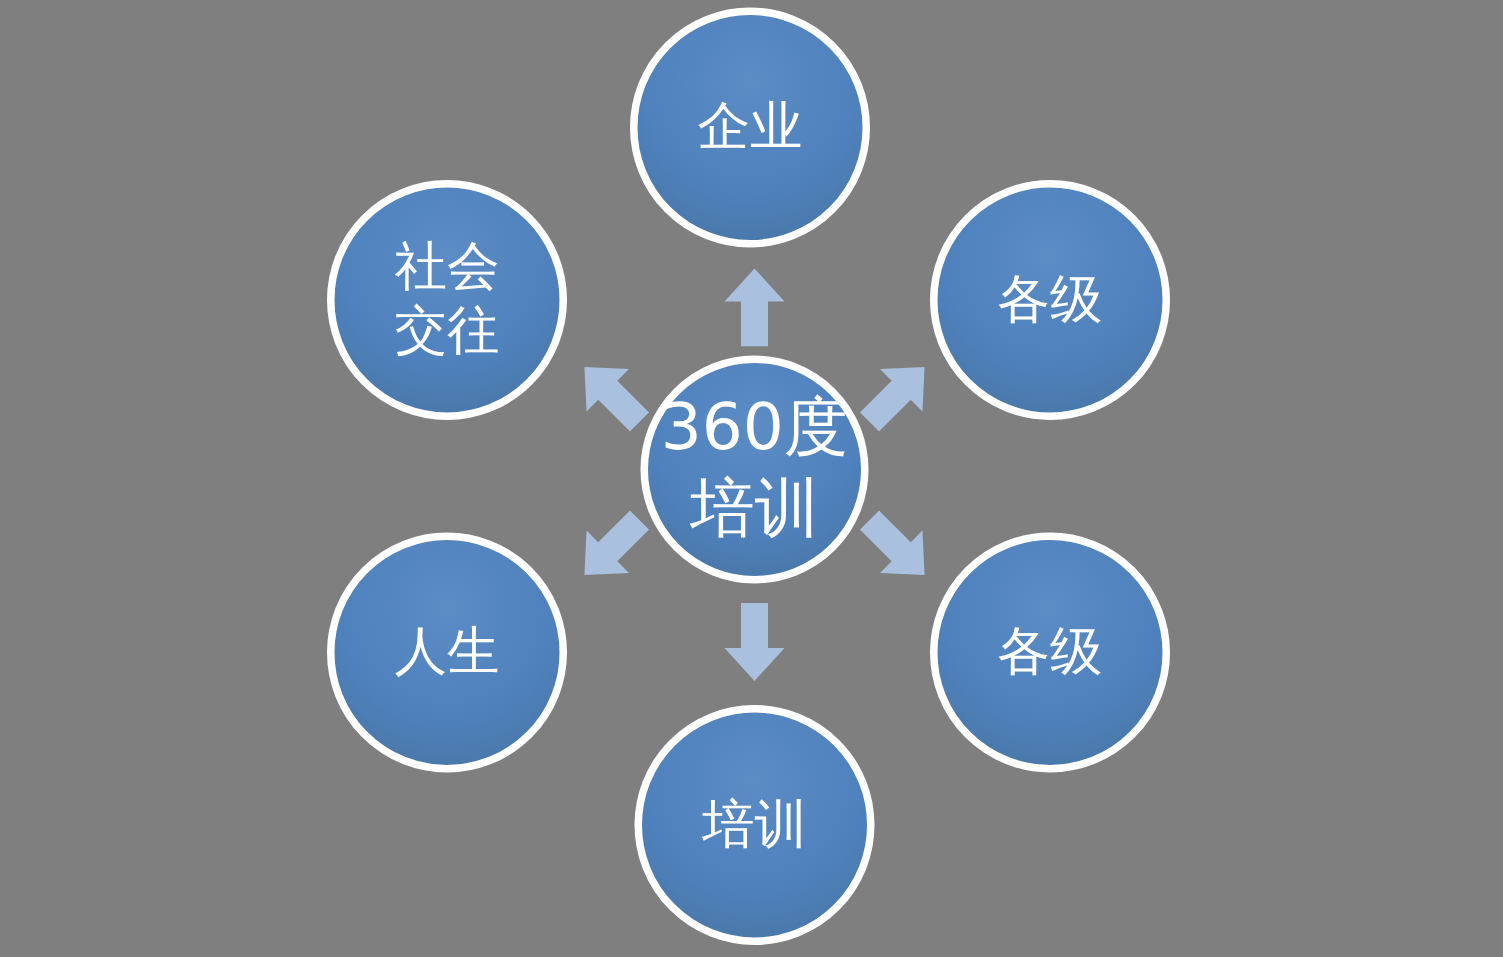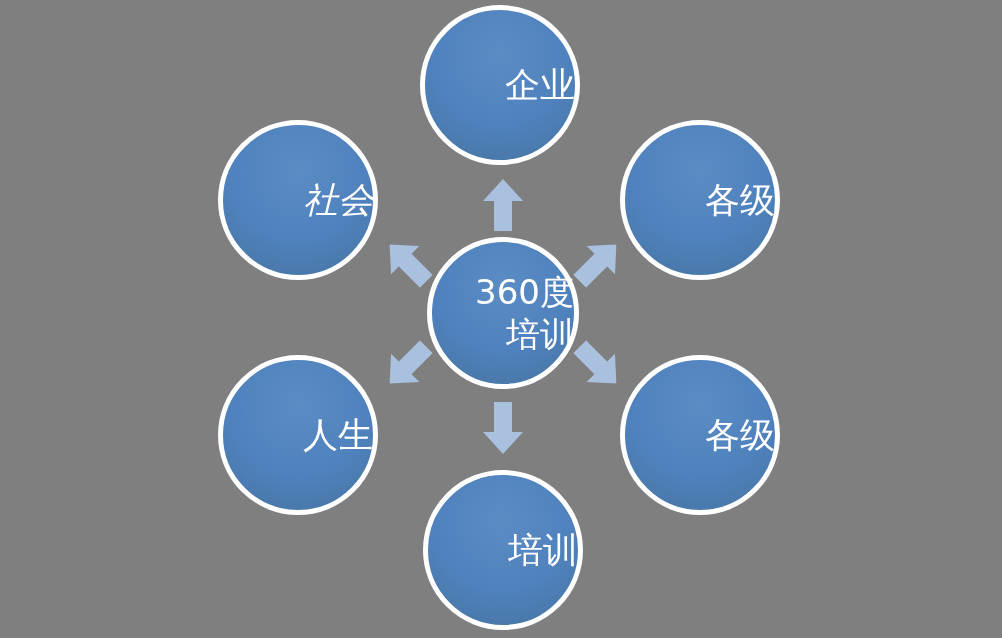--- a/index.html
+++ b/index.html
@@ -25,35 +25,33 @@
     align-items: center;
     justify-content: center;
     color: #ffffff;
     text-align: center;
   }
   .satellite {
     width: 160px;
     height: 160px;
     font-size: 35px;
     line-height: 1.22;
-    align-items: flex-end;
   }
   .center-circle {
     width: 152px;
     height: 152px;
-    font-size: 34px;
+    font-size: 43px;
     line-height: 1.25;
-    align-items: flex-end;
   }
   .node-top          { left: 420px; top:   5px; }
   .node-top-right    { left: 620px; top: 120px; }
   .node-bottom-right { left: 620px; top: 355px; }
   .node-bottom       { left: 423px; top: 470px; }
   .node-bottom-left  { left: 218px; top: 355px; }
-  .node-top-left     { left: 218px; top: 120px; font-style: italic; }
+  .node-top-left     { left: 218px; top: 120px; }
   .node-center       { left: 427px; top: 237px; }
 
   .arrow {
     position: absolute;
     width: 40px;
     height: 52px;
   }
   .arrow svg { display: block; width: 100%; height: 100%; }
   .arrow-up    { left: 483px; top: 179px; transform: rotate(0deg); }
   .arrow-ne    { left: 578px; top: 237px; transform: rotate(45deg); }
@@ -120,15 +118,16 @@
   <div class="circle satellite node-bottom">
     <span class="line">培训</span>
   </div>
 
   <div class="circle satellite node-bottom-left">
     <span class="line">人生</span>
   </div>
 
   <div class="circle satellite node-top-left">
     <span class="line">社会</span>
+    <span class="line">交往</span>
   </div>
 
 </div>
 
 </body></html>

